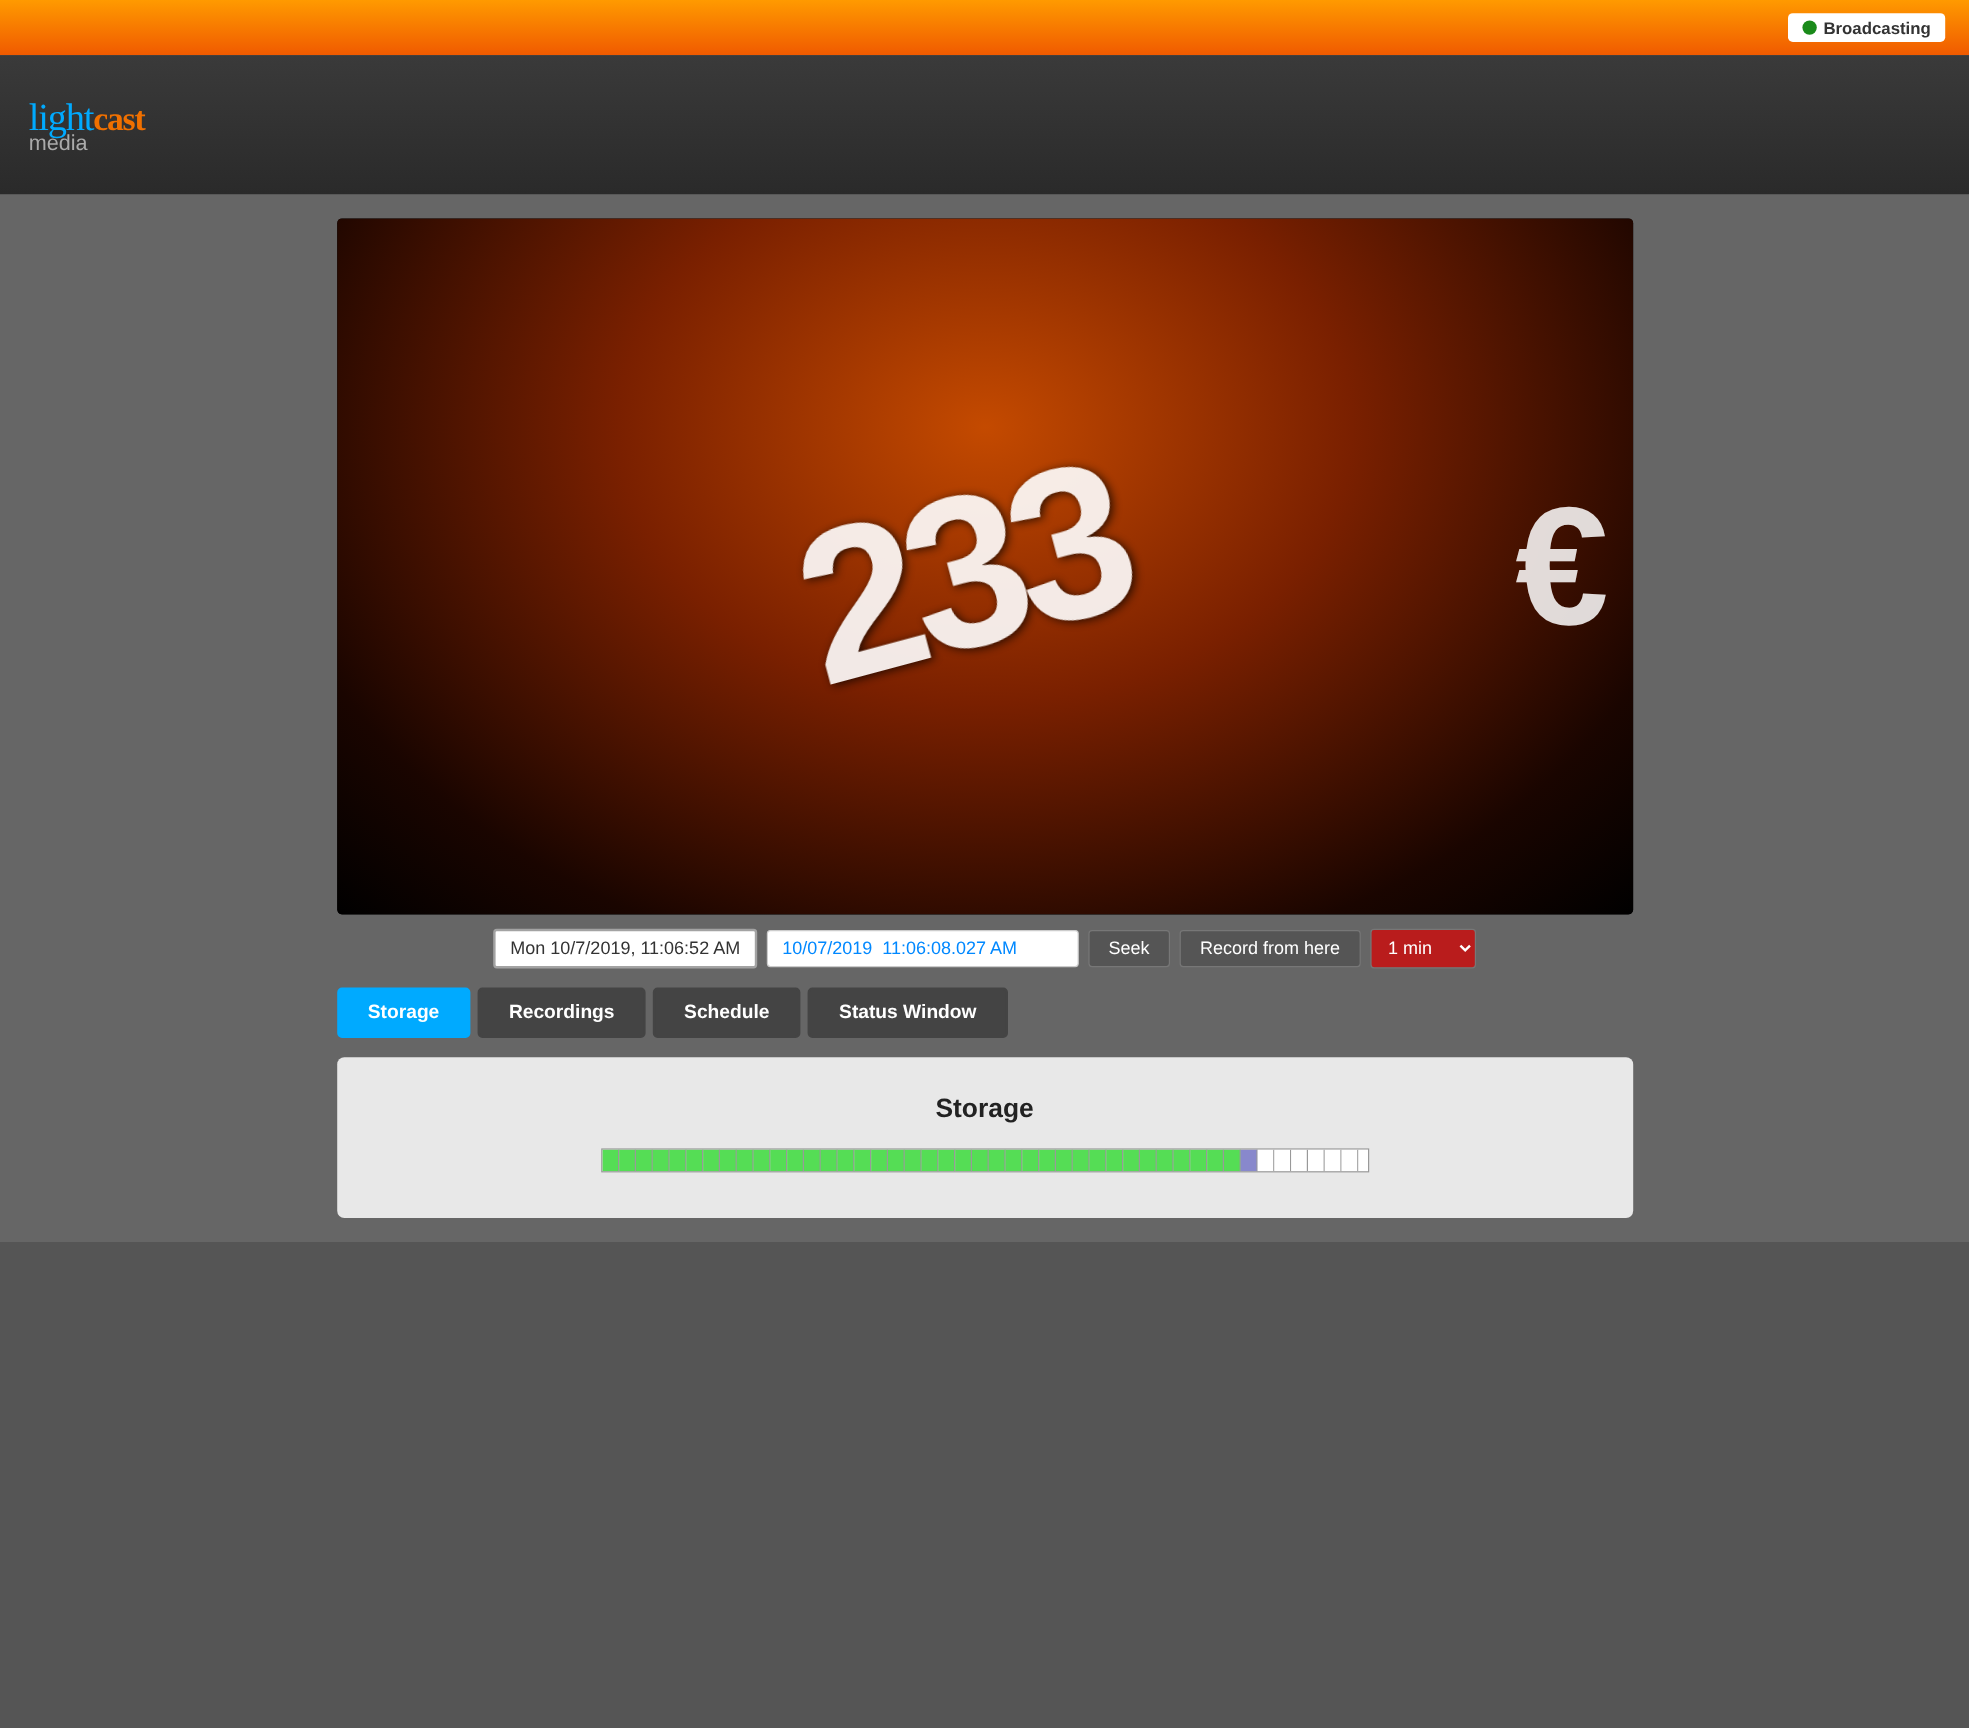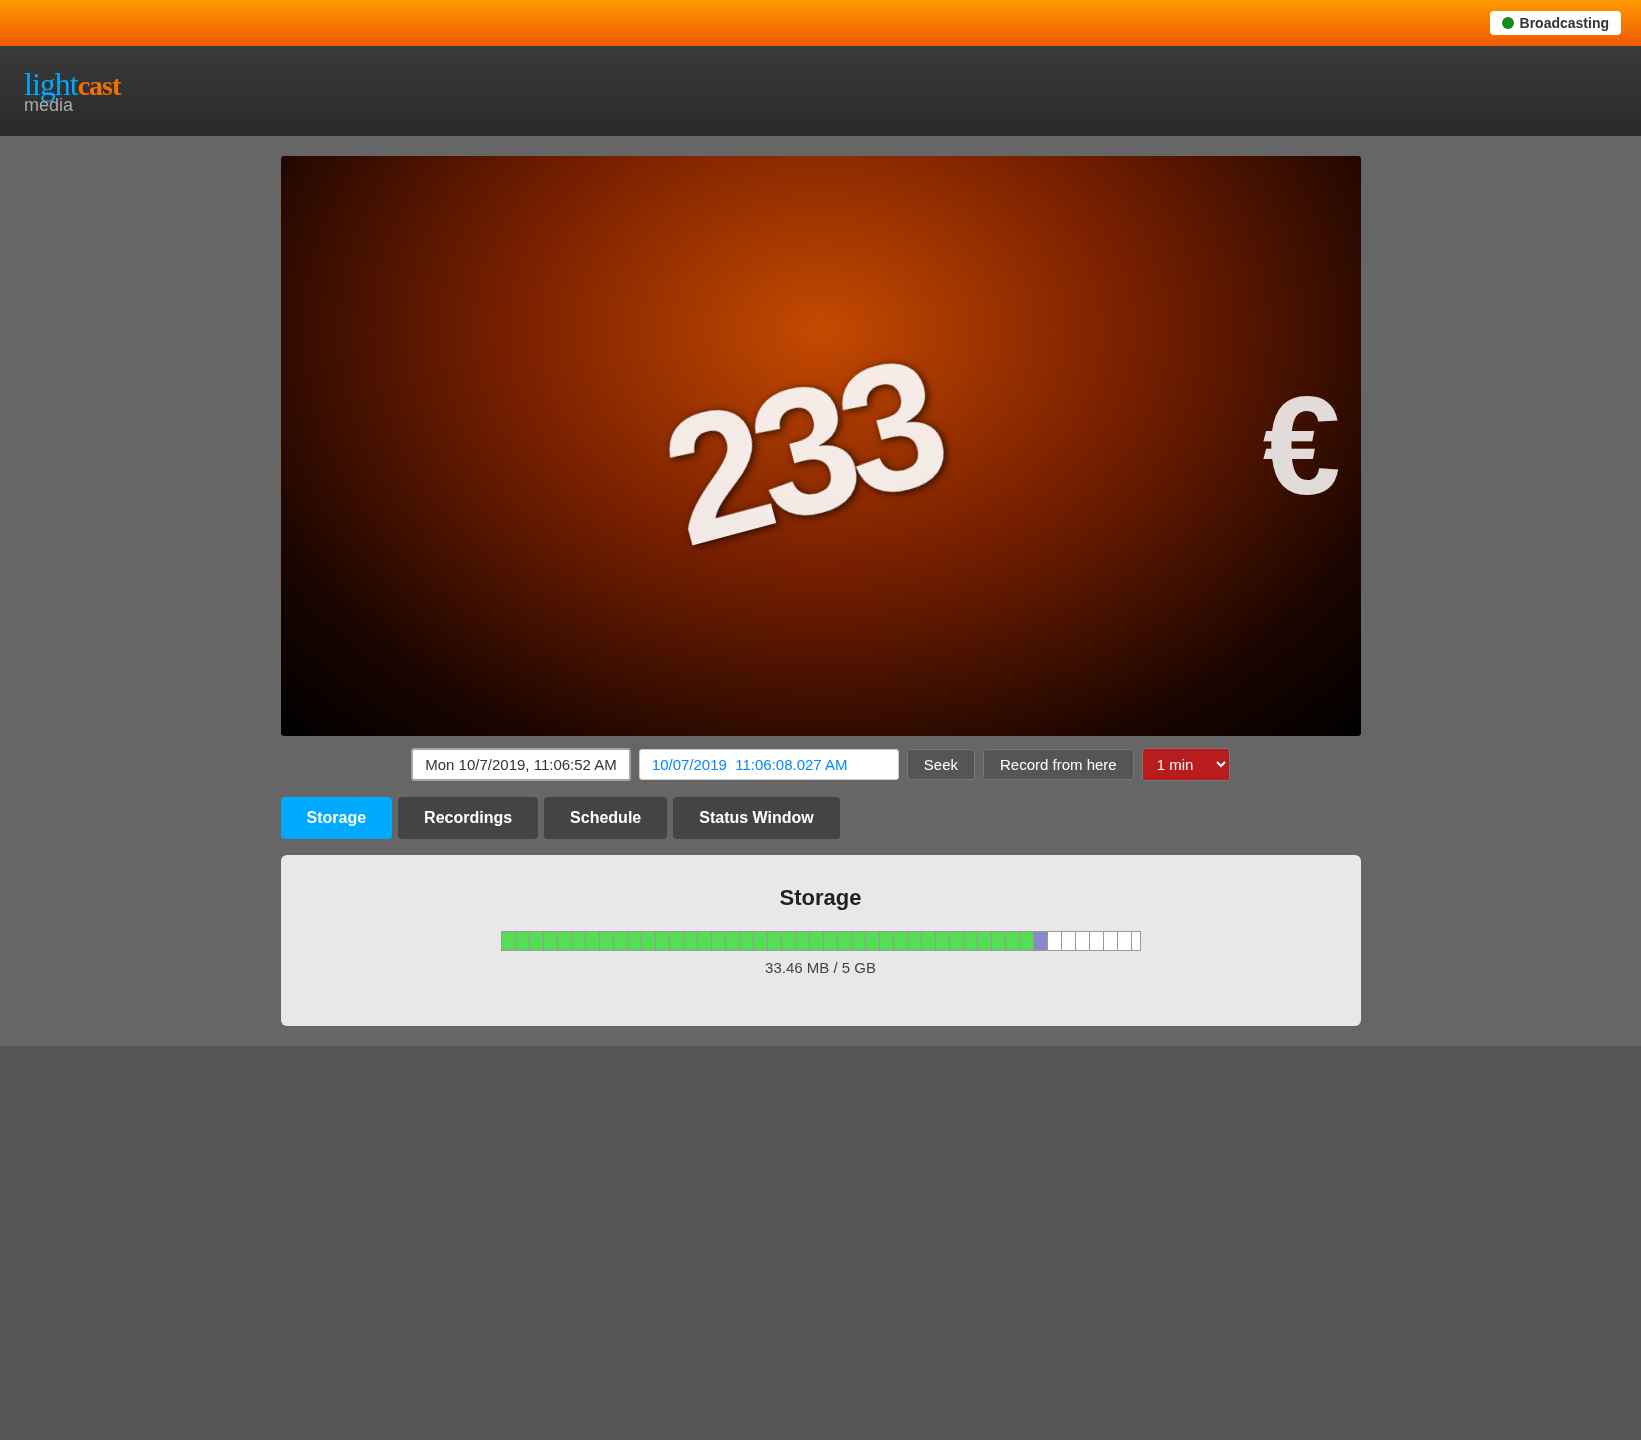--- a/index.html
+++ b/index.html
@@ -30,21 +30,21 @@
       height: 12px;
       background: #1a8a1a;
       border-radius: 50%;
       display: inline-block;
     }
 
     
     .header {
       background: linear-gradient(to bottom, #3a3a3a, #2a2a2a);
       padding: 16px 24px;
-      height: 90px;
+      height: 116px;
       display: flex;
       align-items: center;
     }
     .logo {
       display: flex;
       flex-direction: column;
       line-height: 1;
     }
     .logo-light {
       font-size: 32px;
@@ -341,17 +341,16 @@
         <div class="bar-seg" style="background: rgb(136, 136, 204);"></div>
         <div class="bar-seg" style="background: white;"></div>
         <div class="bar-seg" style="background: white;"></div>
         <div class="bar-seg" style="background: white;"></div>
         <div class="bar-seg" style="background: white;"></div>
         <div class="bar-seg" style="background: white;"></div>
         <div class="bar-seg" style="background: white;"></div>
         <div class="bar-seg" style="background: white;"></div>
       </div>
 
-    <div class="storage-info">33.46 MB / 5 GB</div>
 
   </div>
 
 </div>
 
 </body></html>

